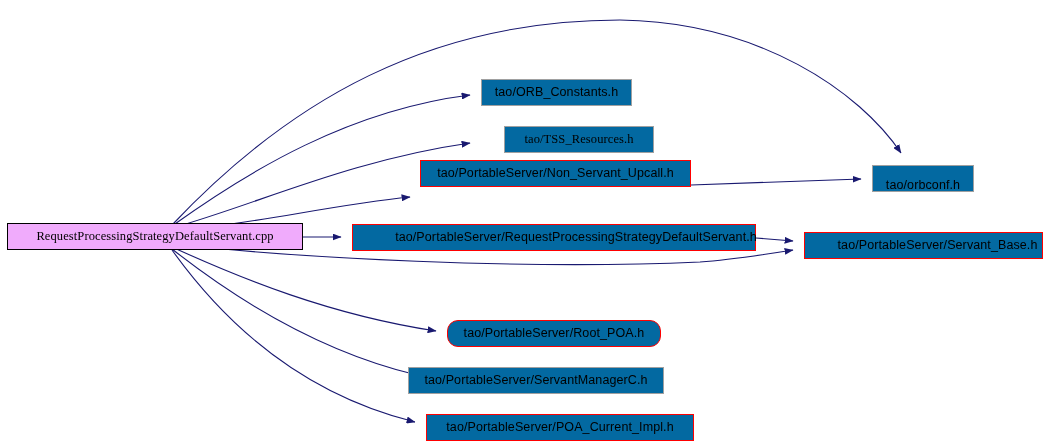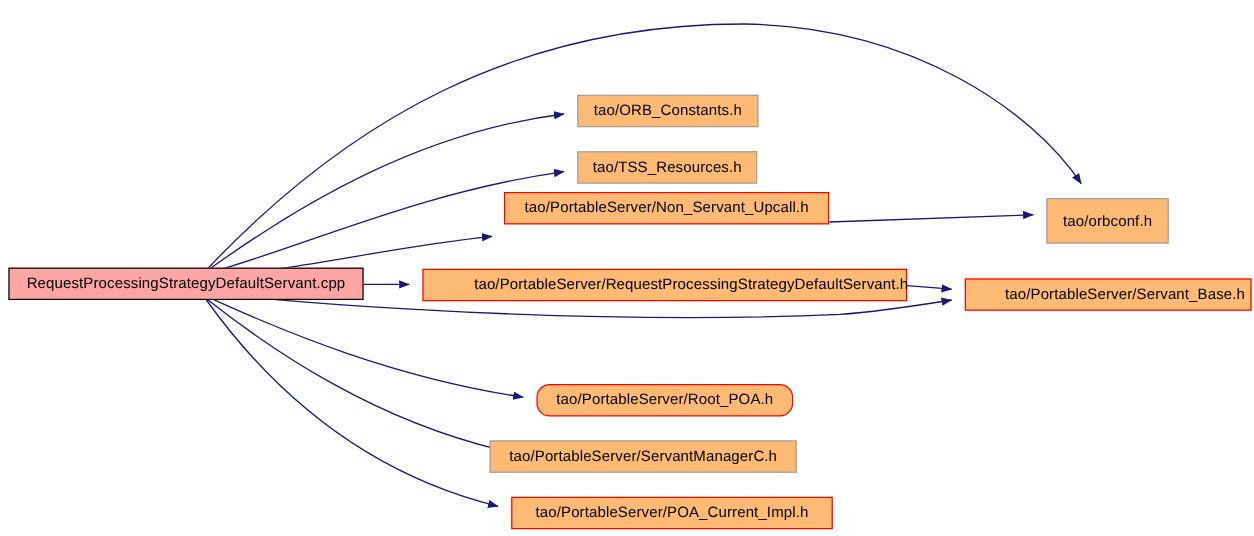--- a/index.html
+++ b/index.html
@@ -24,35 +24,36 @@
     top: 0;
     width: 1045px;
     height: 447px;
   }
   .node {
     position: absolute;
     box-sizing: border-box;
     display: flex;
     align-items: center;
     justify-content: center;
-    background: #fdba74;
+    background: #0369a1;
     border: 1px solid #a0a0a0;
     font-family: "Liberation Sans", sans-serif;
     font-size: 12.5px;
     color: #000000;
     white-space: nowrap;
     letter-spacing: 0.1px;
   }
   .node.red {
     border: 1px solid #ff0000;
   }
   .node.current {
-    background: #fca5a5;
+    background: #f0abfc;
     border: 1px solid #000000;
     color: #000000;
+    font-family: Liberation Serif, serif;
   }
   .node-label {
     display: block;
     line-height: 1;
     padding: 0 9px;
   }
 </style>
 </head>
 <body>
 
@@ -79,39 +80,39 @@
       </g>
   </svg>
 
   <div id="nodes-layer">
       <div class="node current" style="left: 7px; top: 223px; width: 296px; height: 27px;">
         <span class="node-label">RequestProcessingStrategyDefaultServant.cpp</span>
       </div>
       <div class="node" style="left: 481px; top: 79px; width: 151px; height: 27px;">
         <span class="node-label">tao/ORB_Constants.h</span>
       </div>
-      <div class="node" style="left: 481px; top: 126px; width: 150px; height: 27px;">
+      <div class="node" style="left: 504px; top: 126px; width: 150px; height: 27px; font-family: Liberation Serif, serif;">
         <span class="node-label">tao/TSS_Resources.h</span>
       </div>
       <div class="node red" style="left: 420px; top: 160px; width: 271px; height: 27px;">
         <span class="node-label">tao/PortableServer/Non_Servant_Upcall.h</span>
       </div>
       <div class="node red" style="left: 352px; top: 224px; width: 404px; height: 27px; padding-left: 44px;">
         <span class="node-label">tao/PortableServer/RequestProcessingStrategyDefaultServant.h</span>
       </div>
       <div class="node red" style="left: 447px; top: 320px; width: 214px; height: 27px; border-radius: 11px;">
         <span class="node-label">tao/PortableServer/Root_POA.h</span>
       </div>
       <div class="node" style="left: 408px; top: 367px; width: 256px; height: 27px;">
         <span class="node-label">tao/PortableServer/ServantManagerC.h</span>
       </div>
       <div class="node red" style="left: 426px; top: 414px; width: 268px; height: 27px;">
         <span class="node-label">tao/PortableServer/POA_Current_Impl.h</span>
       </div>
-      <div class="node" style="left: 872px; top: 165px; width: 102px; height: 38px;">
+      <div class="node" style="left: 872px; top: 165px; width: 102px; height: 27px; align-items: flex-end;">
         <span class="node-label">tao/orbconf.h</span>
       </div>
       <div class="node red" style="left: 804px; top: 232px; width: 239px; height: 27px; padding-left: 28px;">
         <span class="node-label">tao/PortableServer/Servant_Base.h</span>
       </div>
     </div>
 
 </div>
 
 </body></html>

